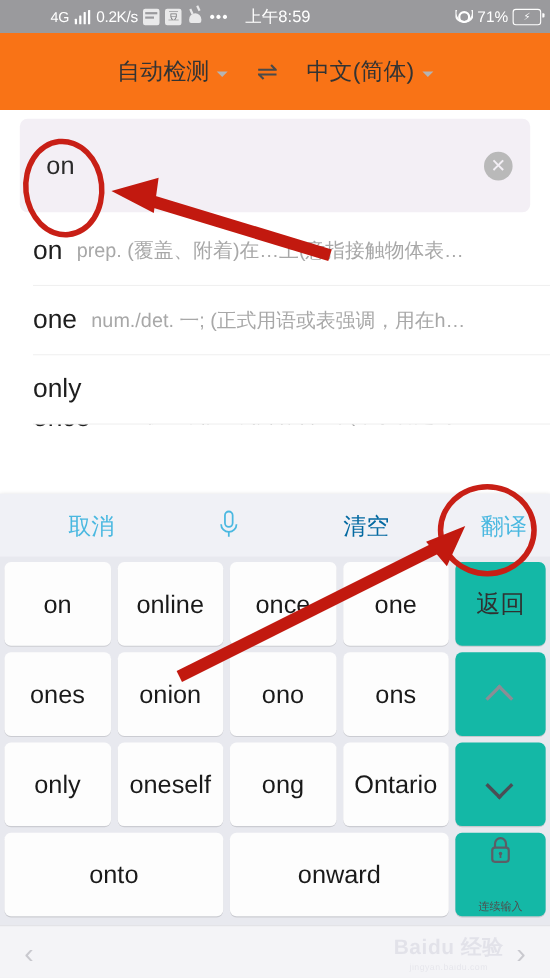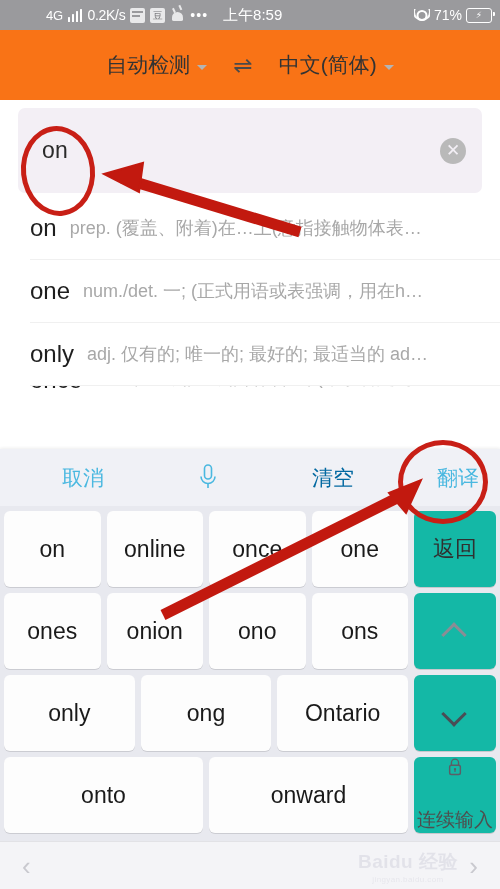--- a/index.html
+++ b/index.html
@@ -327,21 +327,21 @@
     color: #303030;
     font-size: 22px;
     box-shadow: 0 1px 0 rgba(0,0,0,.14);
   }
   .key.wide { flex: 2.06; }
   .key.lock {
     flex-direction: column;
     gap: 2px;
   }
   .key .lock-label {
-    font-size: 19px;
+    font-size: 10px;
     color: #4e4e4e;
     margin-top: 28px;
   }
   .chev {
     width: 28px; height: 16px;
     position: relative;
   }
   .chev::before {
     content: "";
     position: absolute;
@@ -473,21 +473,20 @@
   <div class="suggest-row">
     <span class="sg-word">on</span>
     <span class="sg-def">prep. (覆盖、附着)在…上(意指接触物体表…</span>
   </div>
   <div class="suggest-row">
     <span class="sg-word">one</span>
     <span class="sg-def">num./det. 一; (正式用语或表强调，用在h…</span>
   </div>
   <div class="suggest-row">
     <span class="sg-word">only</span>
-    <span class="sg-def">adj. 仅有的; 唯一的; 最好的; 最适当的 ad…</span>
   </div>
   <div class="suggest-row clipped">
     <span class="sg-word">once</span>
     <span class="sg-def">adv. 仅一次; 一次; 曾; 曾经; (用于否定句…</span>
   </div>
 </div>
 
 <div class="kb-panel">
 
   <div class="kb-toolbar">
@@ -518,20 +517,21 @@
       <div class="key">onion</div>
       <div class="key">ono</div>
       <div class="key">ons</div>
       <div class="key fn">
         <span class="chev up"></span>
       </div>
     </div>
 
     <div class="kb-row">
       <div class="key">only</div>
+      <div class="key">oneself</div>
       <div class="key">ong</div>
       <div class="key">Ontario</div>
       <div class="key fn">
         <span class="chev down"></span>
       </div>
     </div>
 
     <div class="kb-row">
       <div class="key wide">onto</div>
       <div class="key wide">onward</div>

